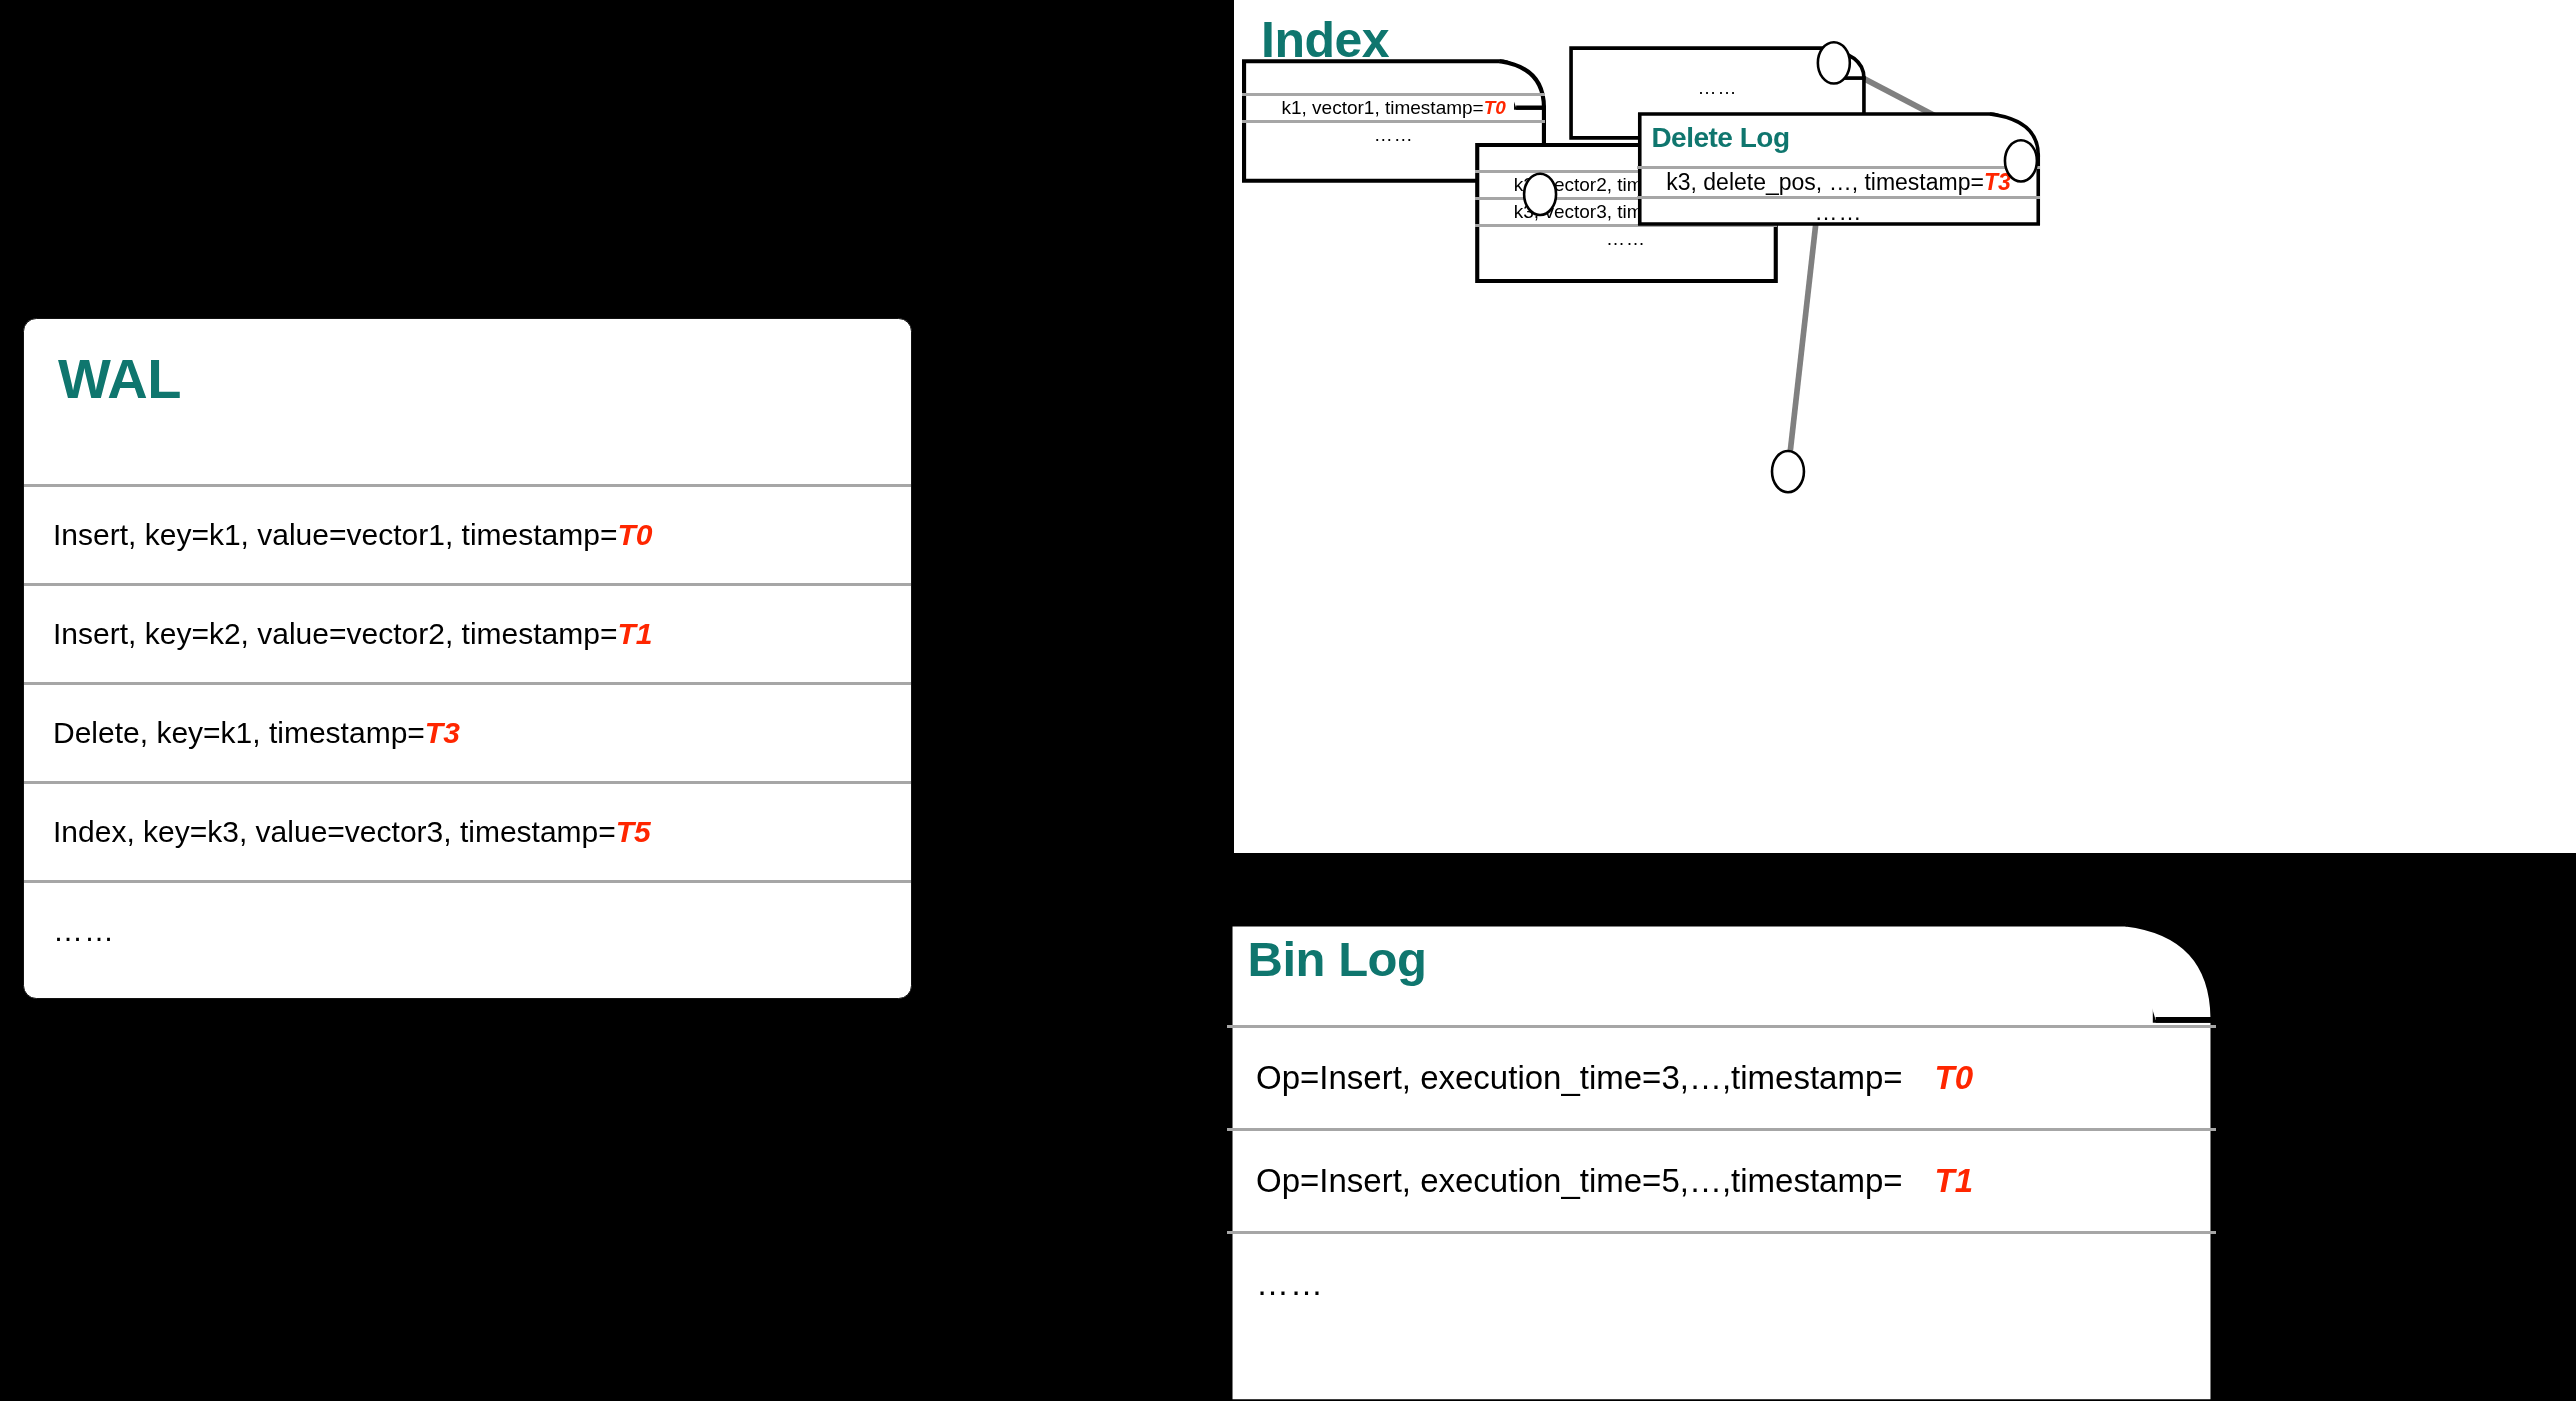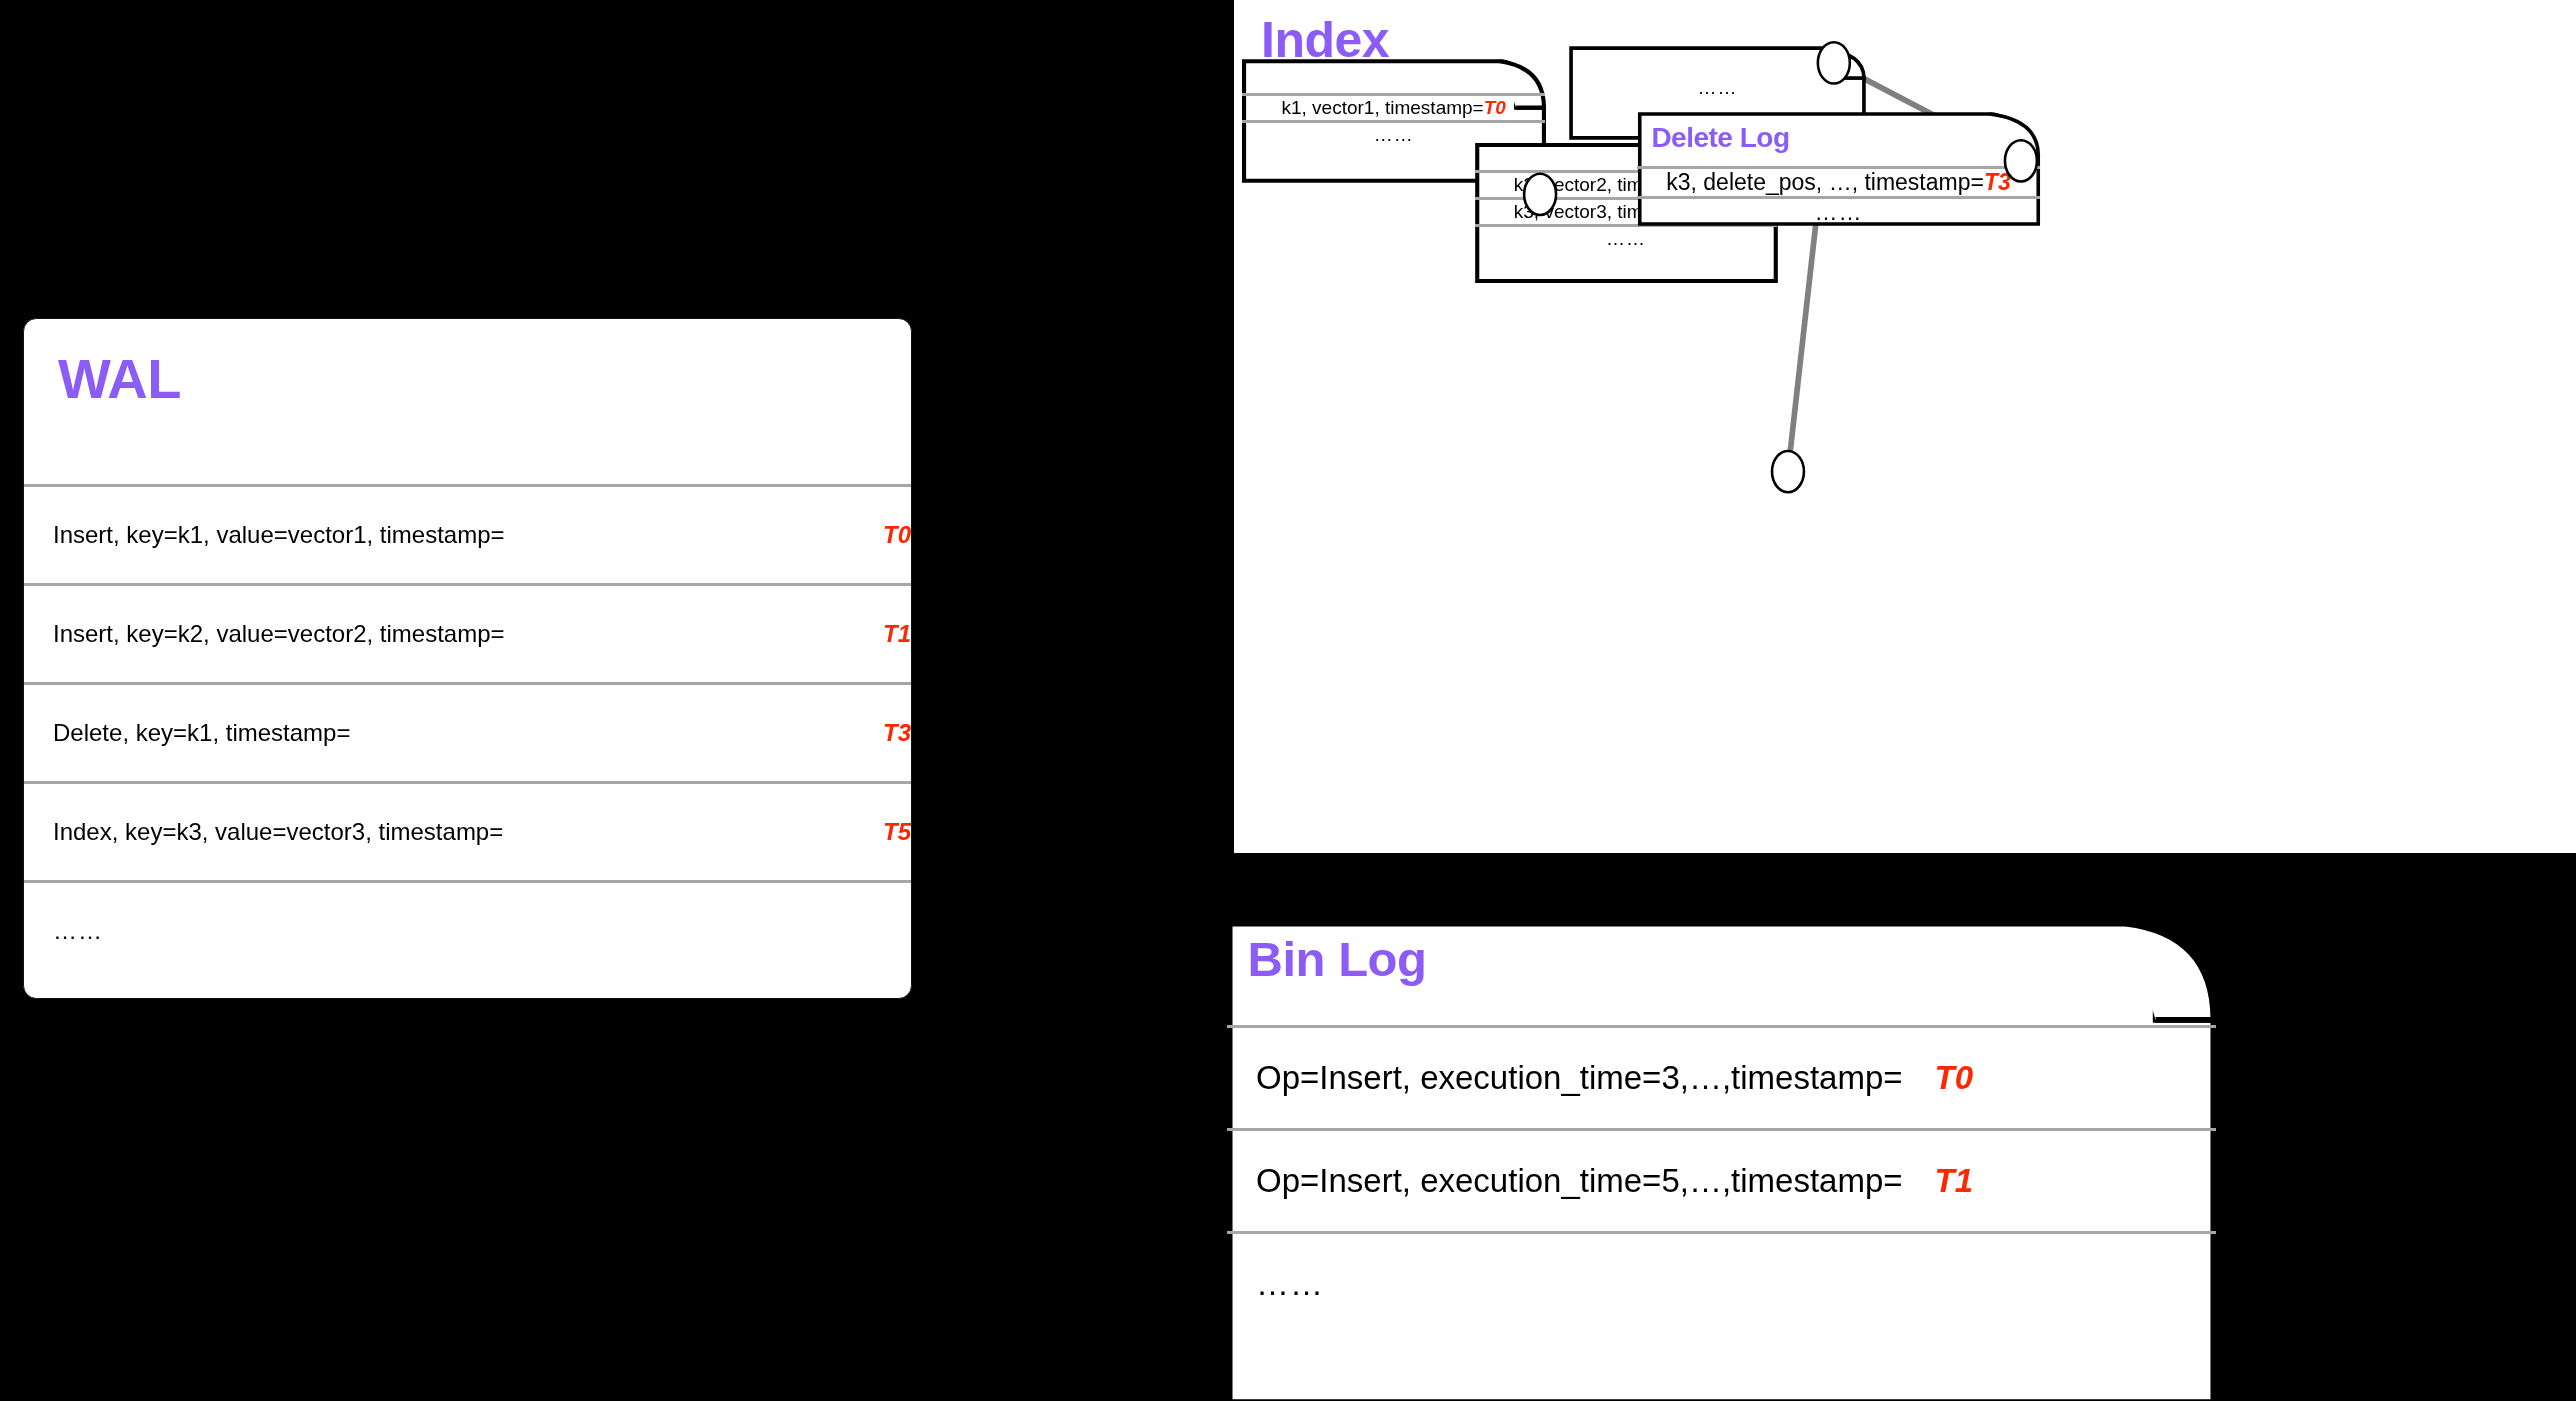--- a/index.html
+++ b/index.html
@@ -12,41 +12,41 @@
 
   
   #wal{
     left:23px;top:318px;width:889px;height:681px;
     border-radius:13.4px;
     border:1px solid #111;
   }
   .card-title{
     font-weight:bold;
     letter-spacing:-0.5px;
-    color:#8b5cf6;
+    color:#0f766e;
     line-height:1;
     text-align:right;
   }
   #wal .card-title{position:absolute;left:34px;top:32px;font-size:56px;}
 
   .rows{position:absolute;left:0;right:0;}
   .row{
     position:relative;
     box-sizing:border-box;
     border-top:3.6px solid #a6a6a6;
     display:flex;align-items:center;
     color:#000;
     white-space:nowrap;
   }
   .row .txt{display:inline-block;}
   .ts{color:#ff2600;font-weight:bold;font-style:italic;}
   .ell{letter-spacing:1px;}
 
   #wal .rows{top:165px;}
-  #wal .row{height:99px;padding-left:29px;font-size:24px;justify-content:space-between;}
+  #wal .row{height:99px;padding-left:29px;font-size:30px;}
   #wal .row.last{border-bottom:none;}
 
   
   #index-panel{
     left:1234px;top:0px;width:1577px;height:853px;
     border:1px solid #fff;
   }
   #index-panel .card-title{position:absolute;left:26px;top:14.4px;font-size:50px;}
 
   

